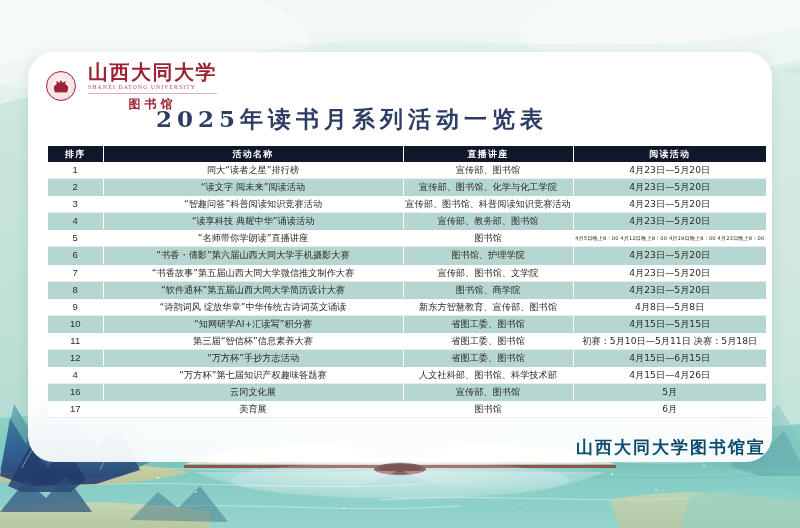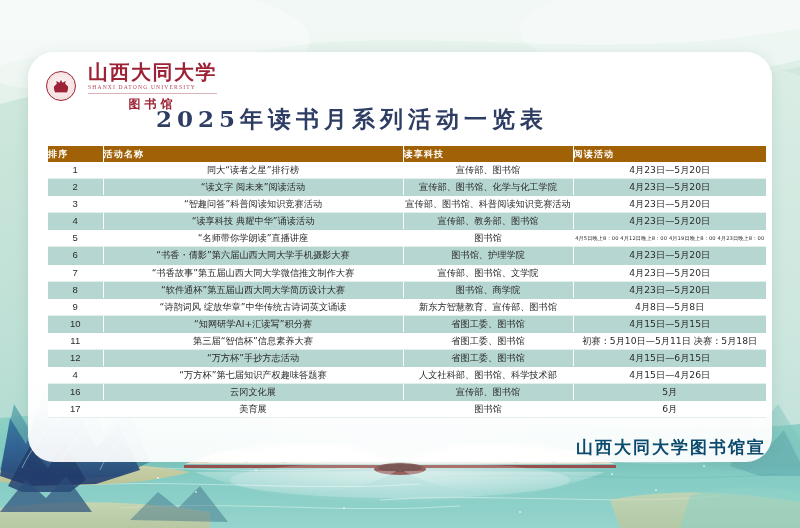--- a/index.html
+++ b/index.html
@@ -76,27 +76,27 @@
     position:absolute; left:48px; top:146px;
     width:718px; z-index:5;
   }
   table { width:100%; border-collapse:collapse; table-layout:fixed; }
   col.c-idx  { width:55px; }
   col.c-name { width:300px; }
   col.c-org  { width:170px; }
   col.c-time { width:193px; }
 
   thead th {
-    background:#a16207;
+    background:#0f172a;
     color:#ffffff;
     font-family:"DejaVu Sans", sans-serif;
     font-size:9px; font-weight:700; letter-spacing:1.2px;
     height:16px; line-height:16px;
     border-right:1px solid #ffffff;
-    text-align:left;
+    text-align:center;
   }
   thead th:last-child { border-right:none; }
 
   tbody td {
     font-family:"DejaVu Sans", sans-serif;
     font-size:9.2px; color:#2b2b2b;
     height:16.1px; line-height:16.1px;
     text-align:center;
     border-right:1px solid #ffffff;
     white-space:nowrap; overflow:hidden;
@@ -268,21 +268,21 @@
     <colgroup>
       <col class="c-idx">
         <col class="c-name">
         <col class="c-org">
         <col class="c-time">
     </colgroup>
     <thead>
       <tr>
         <th>排序</th>
         <th>活动名称</th>
-        <th>读享科技</th>
+        <th>直播讲座</th>
         <th>阅读活动</th>
       </tr>
     </thead>
     <tbody id="tbody">
         <tr>
           <td class="idx">1</td>
           <td>同大“读者之星”排行榜</td>
           <td>宣传部、图书馆</td>
           <td>4月23日—5月20日</td>
         </tr>

